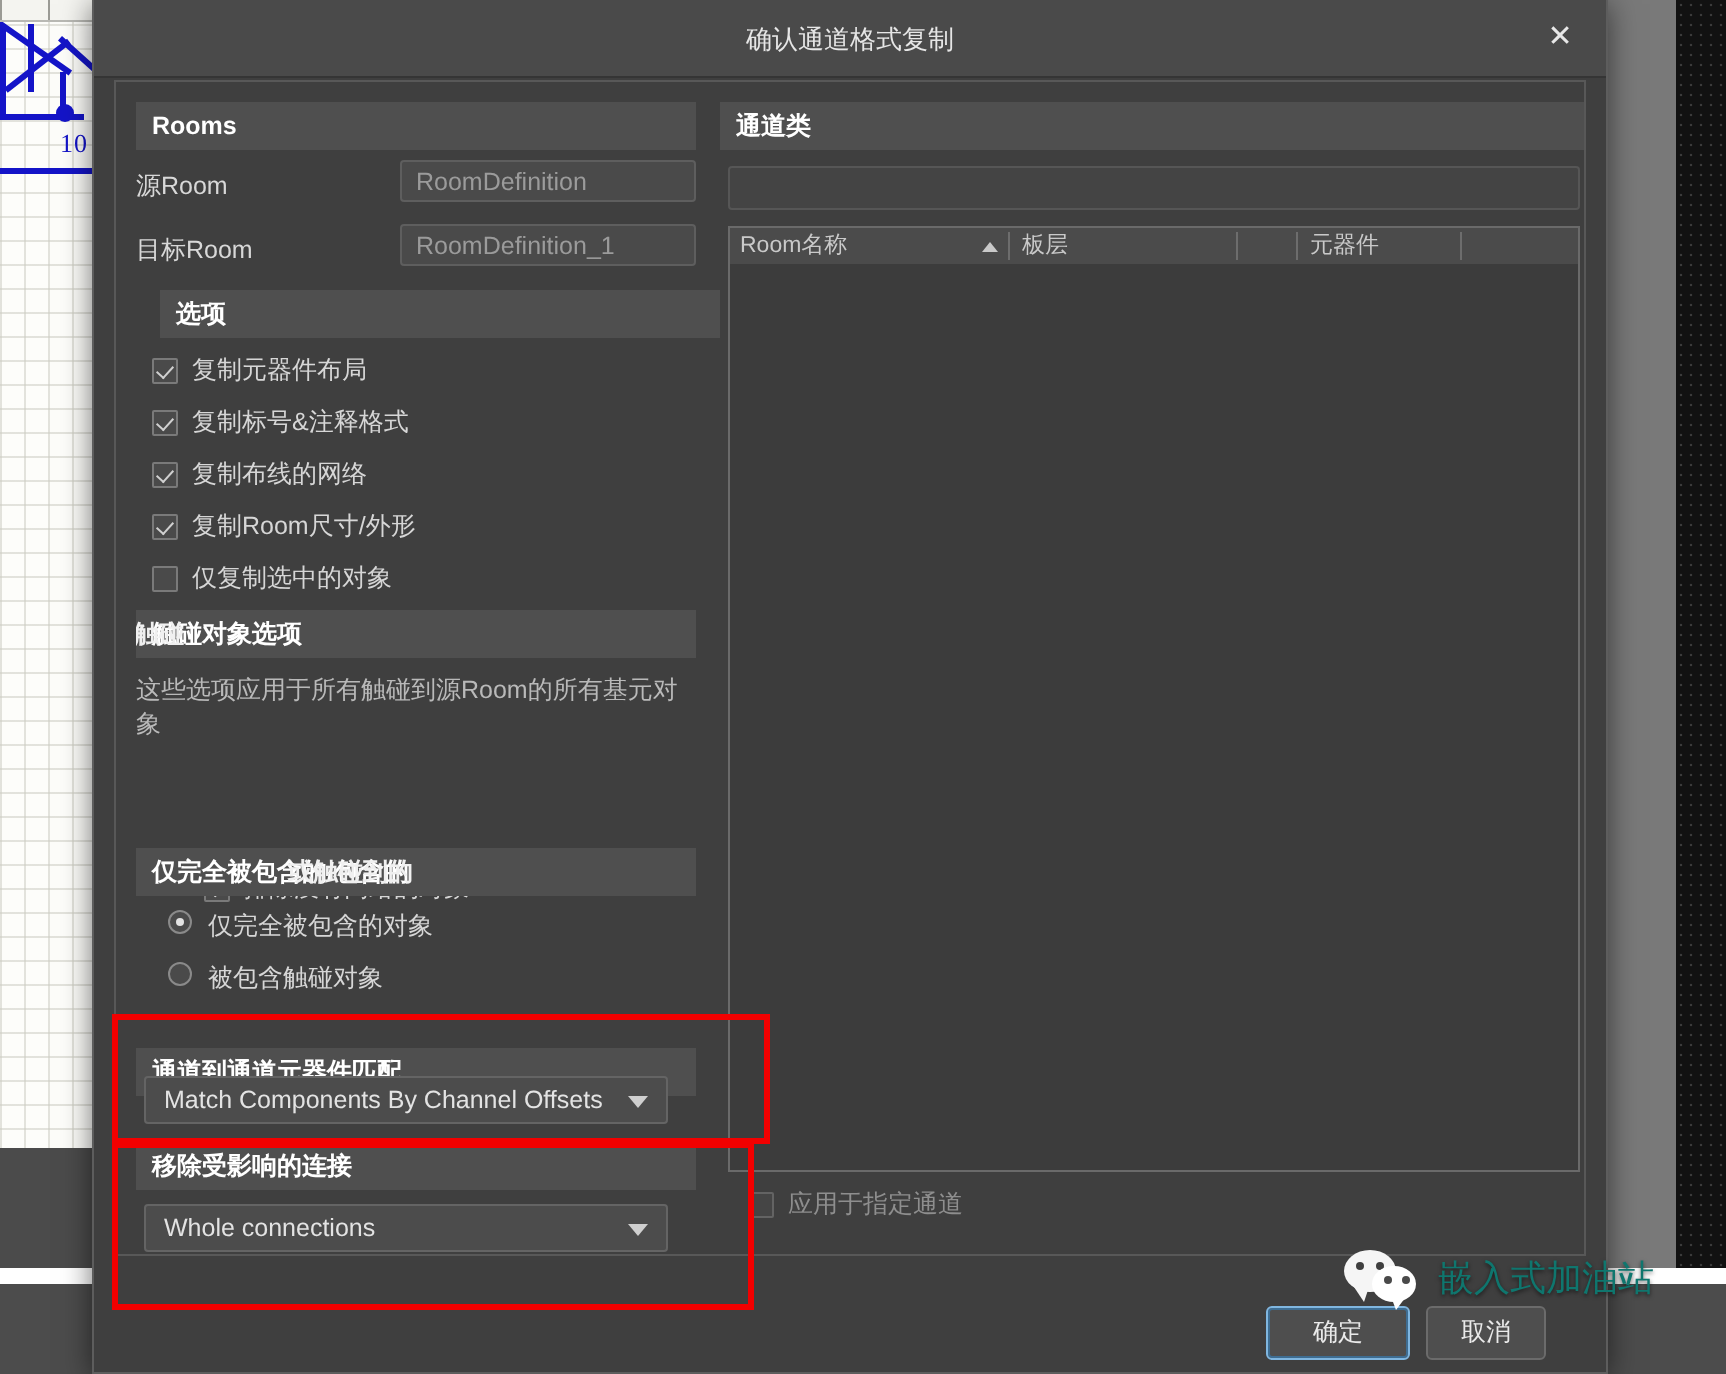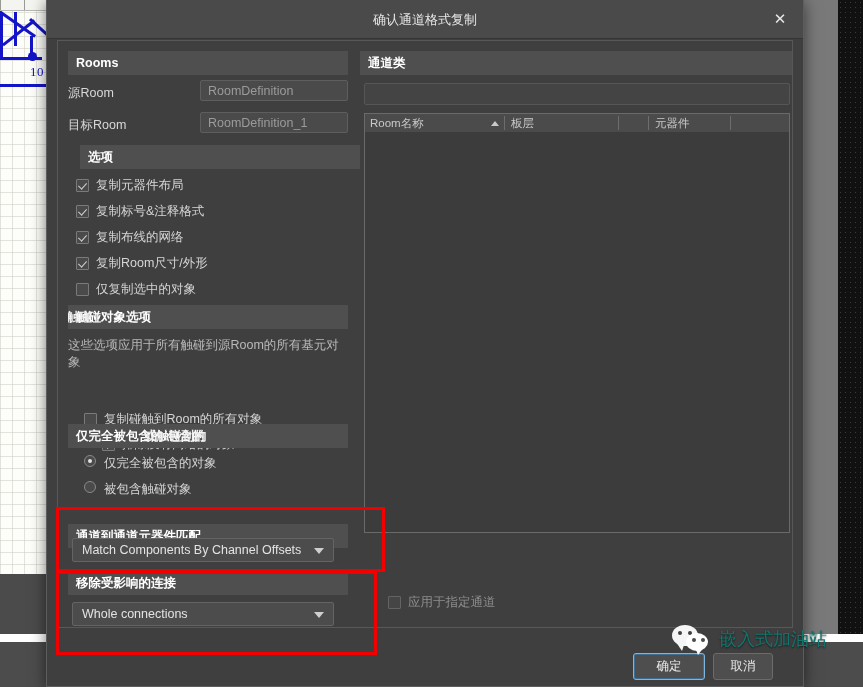--- a/index.html
+++ b/index.html
@@ -303,24 +303,20 @@
       </div>
 
       <div class="grp-head" style="left:10px; top:264px; width:280px;">
         <span class="overlap">
           <i>触碰</i><span>触碰对象选项</span>
         </span>
       </div>
 
       <div class="lbl lbl-dim" style="left:10px; top:296px; width:276px; white-space:normal; line-height:17px;">这些选项应用于所有触碰到源Room的所有基元对象</div>
 
-      <div class="cb-row" style="left:26px; top:370px;">
-        <span class="cb"></span>
-        <span class="cb-lbl">复制碰触到Room的所有对象</span>
-      </div>
       <div class="cb-row" style="left:44px; top:395px;">
         <span class="cb checked"></span>
         <span class="cb-lbl">排除没有网络的对象</span>
       </div>
 
       <div class="grp-head" style="left:10px; top:383px; width:280px; top:383px;">
         <span class="overlap">
           <i style="left:auto; right:-2px;">或触碰到的</i><span>仅完全被包含的/包含的</span>
         </span>
       </div>
@@ -343,37 +339,37 @@
       <div class="grp-head" style="left:10px; top:530px; width:280px;">移除受影响的连接</div>
       <div class="dd" style="left:14px; top:561px; width:262px;">
         <span>Whole connections</span>
         <span class="arrow"></span>
       </div>
 
       <div class="grp-head" style="left:302px; top:10px; width:432px;">通道类</div>
 
       <div class="search-box" style="left:306px; top:42px; width:426px; height:22px;" title=""></div>
 
-      <div class="table" style="left:306px; top:72px; width:426px; height:420px;">
+      <div class="table" style="left:306px; top:72px; width:426px; height:473px;">
         <div class="thead">
           <div class="th" style="left:0px; width:145px;">Room名称</div>
           <div class="sort-asc" style="left:126px;"></div>
           <div class="th-sep" style="left:139px;"></div>
           <div class="th" style="left:141px; width:110px;">板层</div>
           <div class="th-sep" style="left:253px;"></div>
           <div class="th" style="left:255px; width:25px;"></div>
           <div class="th-sep" style="left:283px;"></div>
           <div class="th" style="left:285px; width:78px;">元器件</div>
           <div class="th-sep" style="left:365px;"></div>
           <div class="th" style="left:356px; width:56px;margin-top:20px;">复制</div>
         </div>
         <div class="tbody"></div>
       </div>
 
-      <div class="cb-row disabled" style="left:306px; top:553px;padding-left:24px;">
+      <div class="cb-row disabled" style="left:292px; top:553px;padding-left:24px;">
         <span class="cb"></span>
         <span class="cb-lbl">应用于指定通道</span>
       </div>
 
     </div>
 
     <div class="redbox" style="left:9px; top:507px; width:329px; height:65px;"></div>
     <div class="redbox" style="left:9px; top:571px; width:321px; height:84px;"></div>
 
     <div class="btn focused" style="left:586px; top:653px; width:72px;">确定</div>

